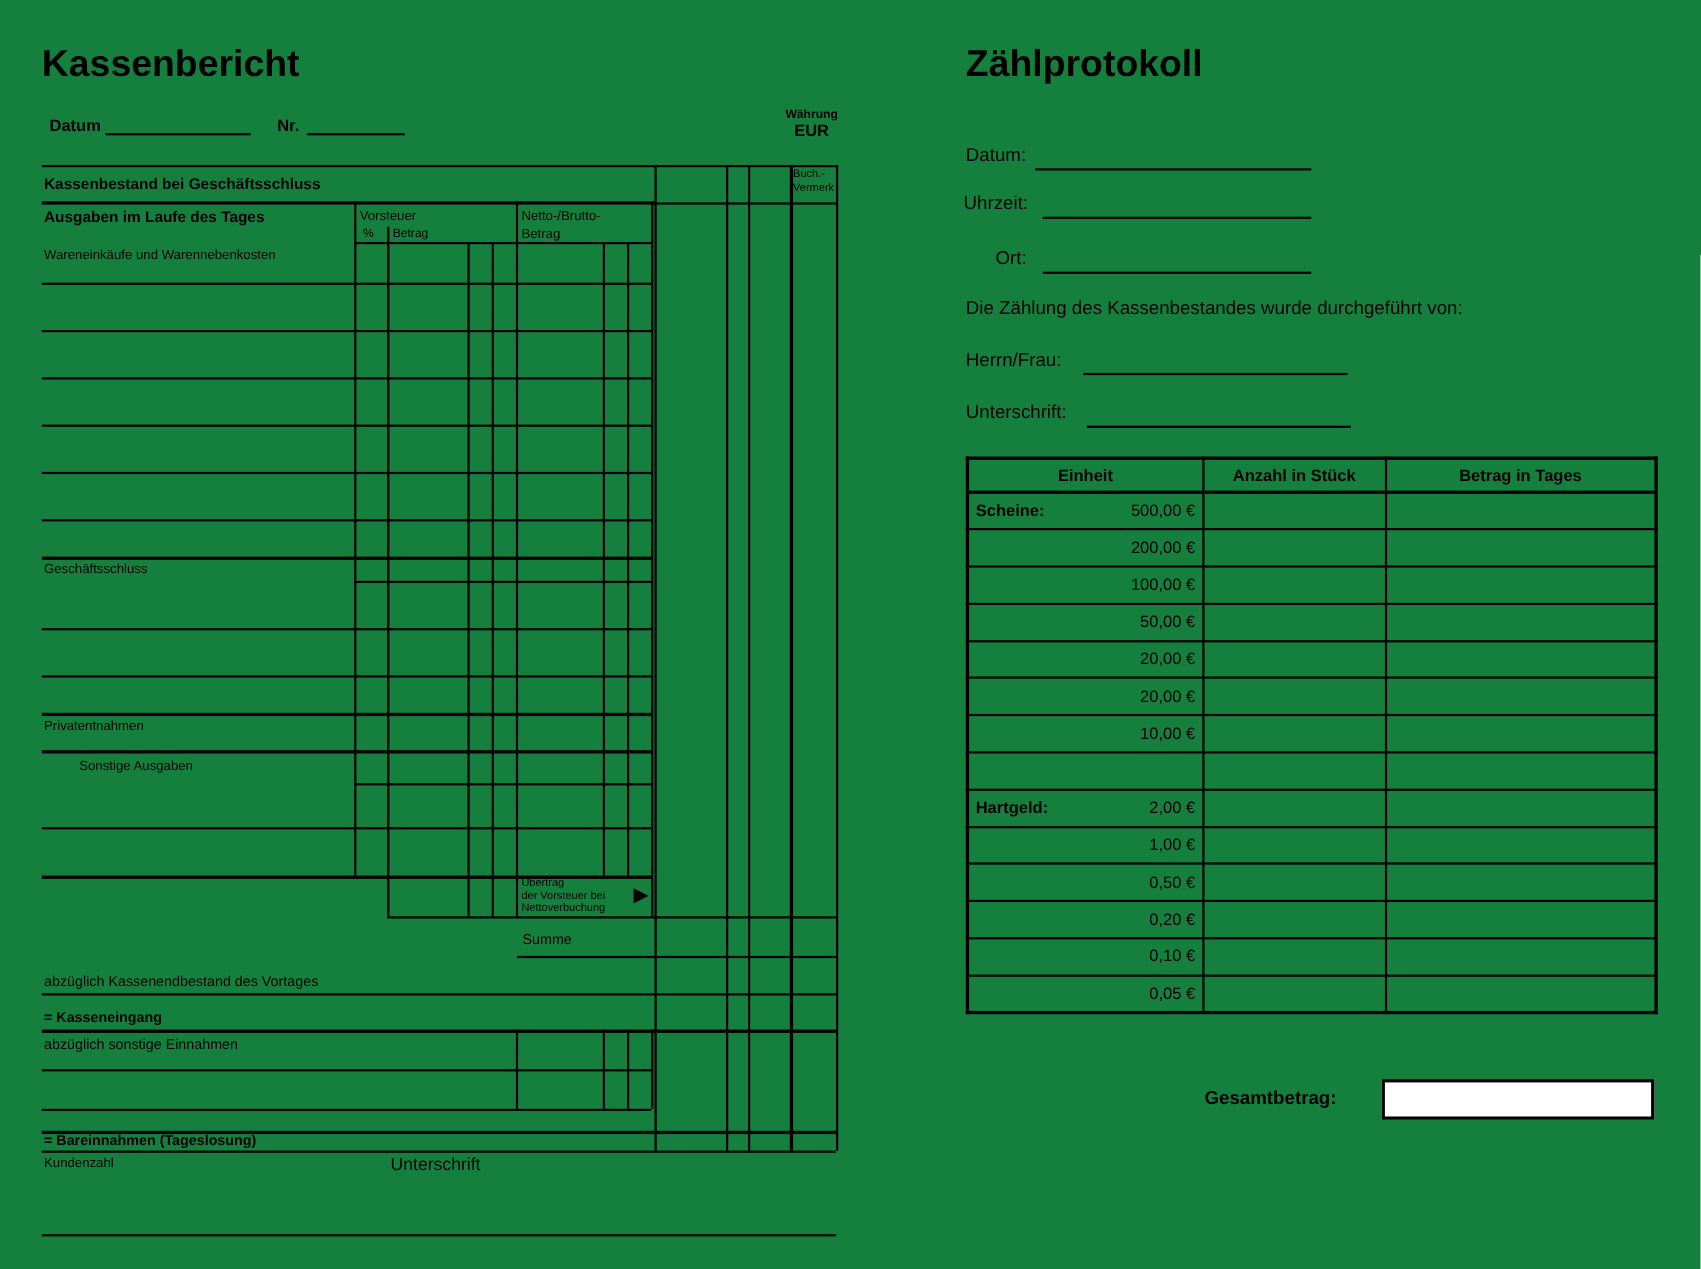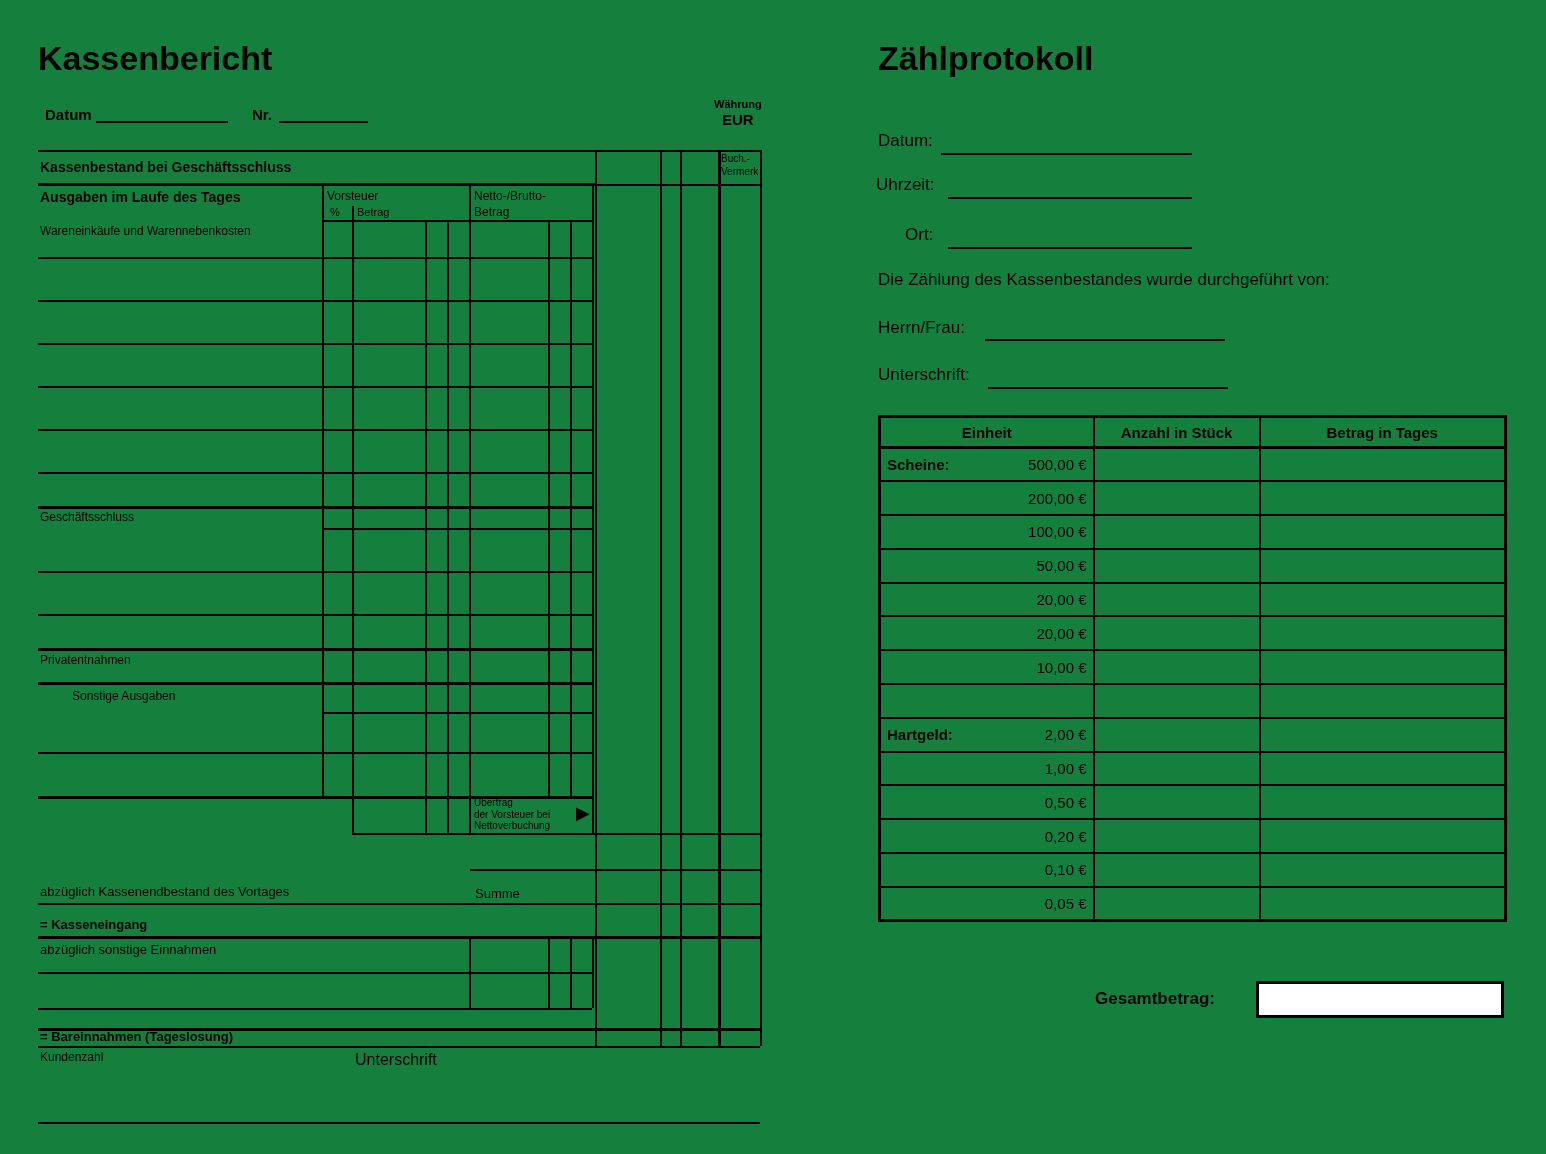--- a/index.html
+++ b/index.html
@@ -103,21 +103,21 @@
   <div class="lbl" style="left:40px;top:224px;font-size:12px;">Wareneinkäufe und Warennebenkosten</div>
   <div class="lbl" style="left:40px;top:510px;font-size:12px;">Geschäftsschluss</div>
   <div class="lbl" style="left:40px;top:653px;font-size:12px;">Privatentnahmen</div>
   <div class="lbl" style="left:40px;top:689px;font-size:12px;margin-left:32px;">Sonstige Ausgaben</div>
 
   <div class="lbl" style="left:474px;top:797px;font-size:10px;line-height:1.15;">Übertrag
 der Vorsteuer bei
 Nettoverbuchung</div>
   <div class="lbl" style="left:576px;top:803px;font-size:18px;">▶</div>
 
-  <div class="lbl" style="left:475px;top:846px;font-size:13px;margin-top:40px;">Summe</div>
+  <div class="lbl" style="left:475px;top:846px;font-size:13px;">Summe</div>
   <div class="lbl" style="left:40px;top:884px;font-size:13px;">abzüglich Kassenendbestand des Vortages</div>
   <div class="lbl b" style="left:40px;top:917px;font-size:13px;">= Kasseneingang</div>
   <div class="lbl" style="left:40px;top:942px;font-size:13px;">abzüglich sonstige Einnahmen</div>
   <div class="lbl b" style="left:40px;top:1029px;font-size:13px;">= Bareinnahmen (Tageslosung)</div>
   <div class="lbl" style="left:40px;top:1050px;font-size:12px;">Kundenzahl</div>
   <div class="lbl" style="left:355px;top:1050px;font-size:16px;">Unterschrift</div>
 
   <div class="lbl b" style="left:878px;top:38px;font-size:34px;">Zählprotokoll</div>
 
   <div class="lbl" style="left:878px;top:131px;font-size:17px;">Datum:</div>

